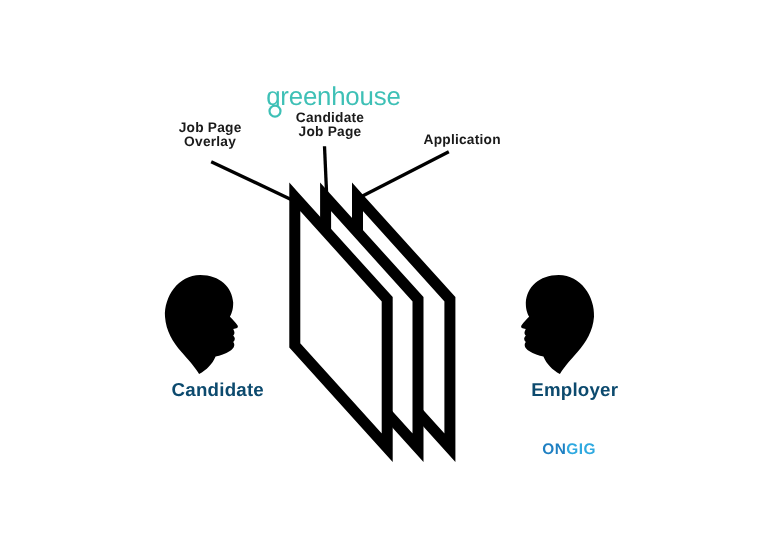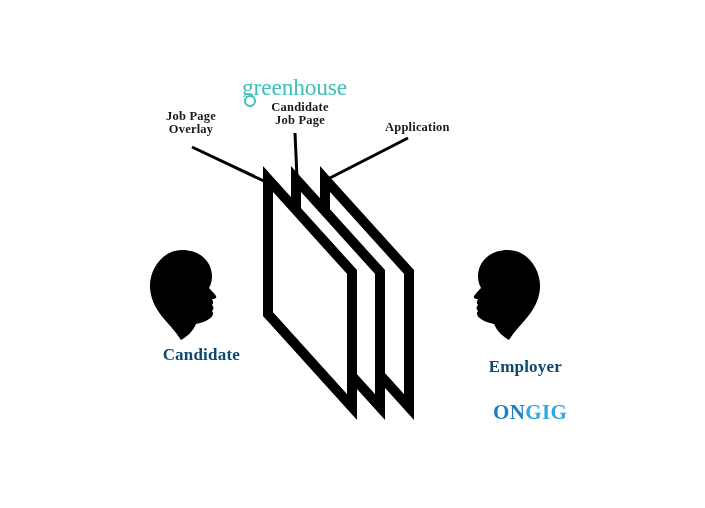--- a/index.html
+++ b/index.html
@@ -4,47 +4,47 @@
 <style>
   :root{
     --greenhouse-teal:#3EC0B6;
     --ongig-blue-dark:#1E7FC2;
     --ongig-blue-light:#2FA9E0;
     --ink:#1A1A1A;
   }
   html,body{margin:0;padding:0;background:#fff;}
   .canvas{
     position:relative;width:705px;height:508px;background:#ffffff;
-    font-family:Liberation Serif, serif;overflow:hidden;
+    font-family:Liberation Sans, sans-serif;overflow:hidden;
   }
   .diagram-svg{position:absolute;left:0;top:0;}
   .ann{
     position:absolute;font-weight:bold;font-size:12.5px;line-height:13px;
     color:var(--ink);text-align:center;letter-spacing:.2px;white-space:nowrap;
   }
   .ann-overlay{left:148px;top:110px;width:86px;}
   .ann-generated{left:256px;top:101px;width:88px;}
   .ann-application{left:385px;top:121px;width:90px;text-align:left;}
   .actor-label{
     position:absolute;font-weight:bold;font-size:17px;color:#0c4a6e;
     text-align:right;letter-spacing:.2px;
   }
   .actor-label.candidate{left:130px;top:345px;width:110px;}
-  .actor-label.employer{left:452px;top:345px;width:110px;margin-top:12px;}
+  .actor-label.employer{left:452px;top:345px;width:110px;}
   .greenhouse-logo{
     position:absolute;left:242px;top:76px;height:21px;overflow:hidden;
     color:var(--greenhouse-teal);font-size:23.5px;line-height:22px;
     letter-spacing:-.2px;font-weight:normal;white-space:nowrap;
   }
   .greenhouse-ring{
     position:absolute;left:244px;top:95px;width:8px;height:8px;
     border:2px solid var(--greenhouse-teal);border-radius:50%;
   }
   .ongig-logo{
-    position:absolute;left:493px;top:400px;font-size:21px;font-weight:bold;
+    position:absolute;left:493px;top:400px;font-size:14px;font-weight:bold;
     letter-spacing:.4px;white-space:nowrap;
   }
   .ongig-dark{color:var(--ongig-blue-dark);}
   .ongig-light{color:var(--ongig-blue-light);}
 </style>
 </head>
 <body>
 
 <div class="canvas">
 

